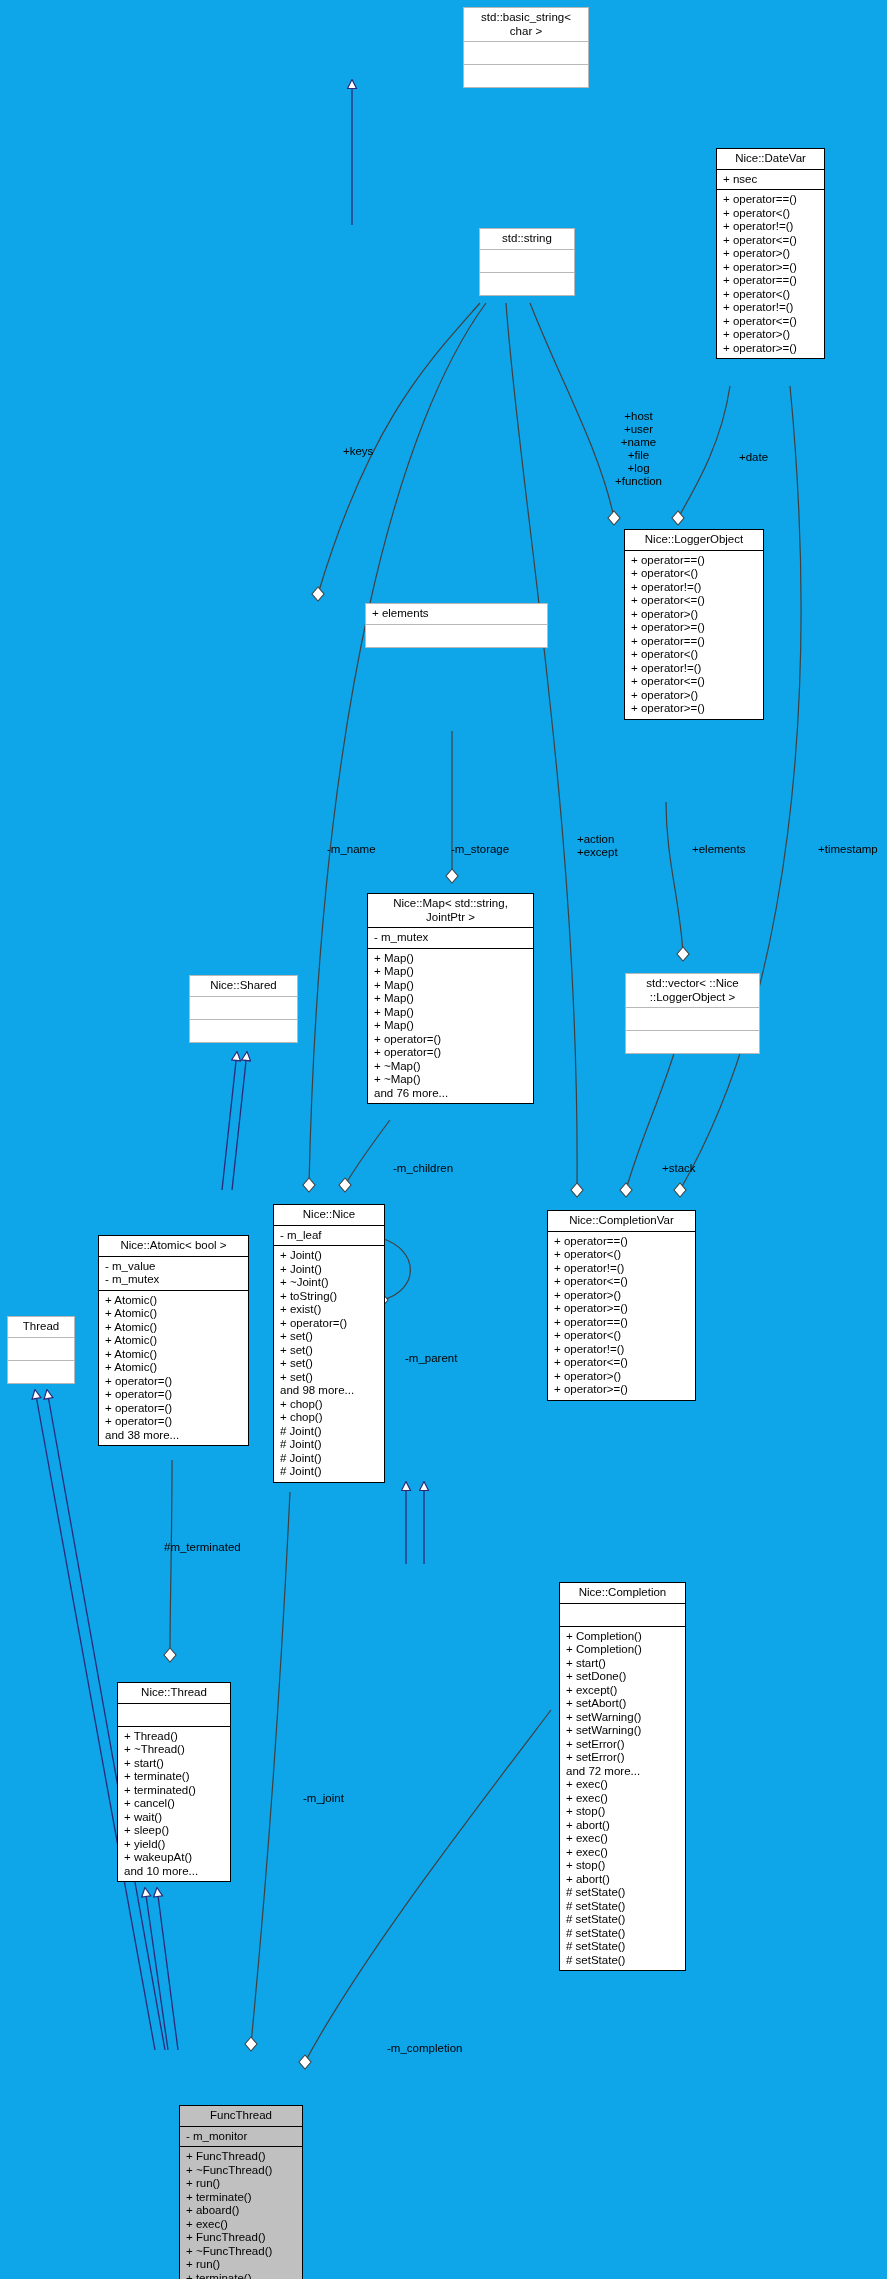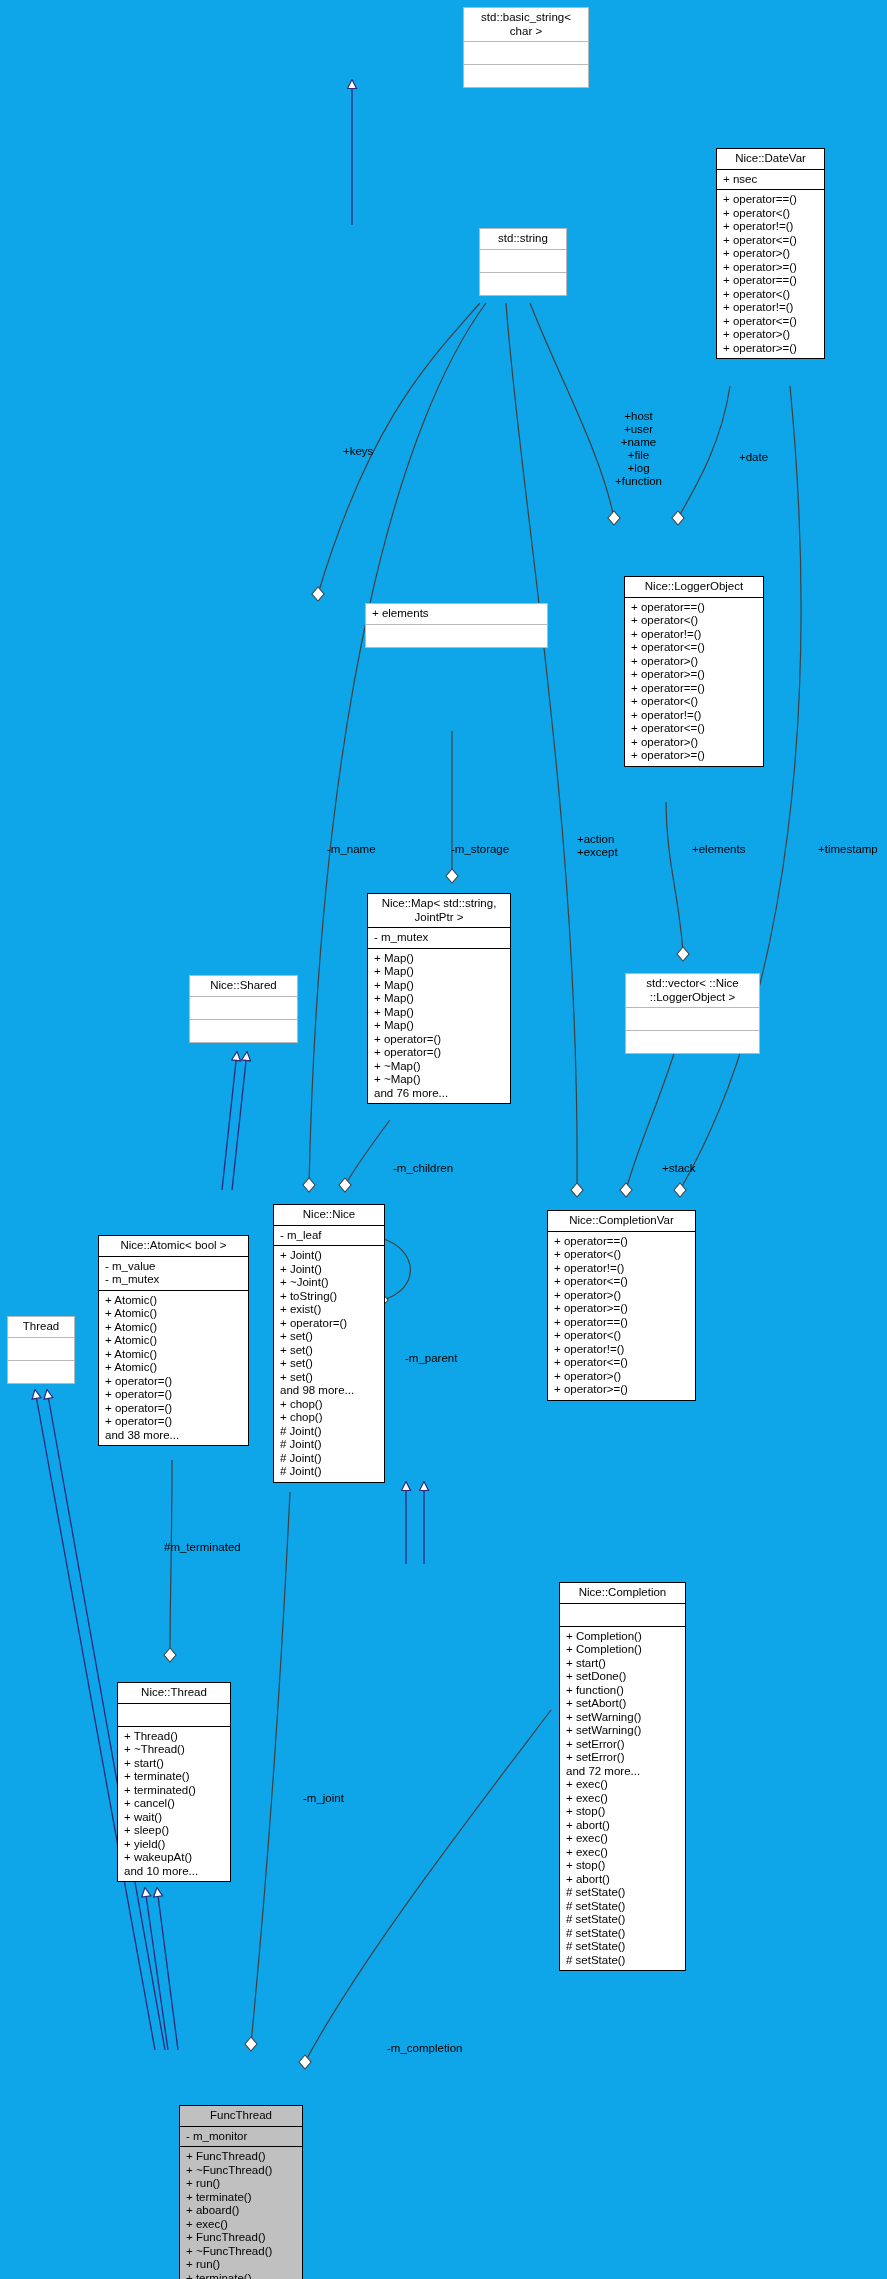--- a/index.html
+++ b/index.html
@@ -168,26 +168,26 @@
           <div>+ operator&gt;()</div>
           <div>+ operator&gt;=()</div>
           <div>+ operator==()</div>
           <div>+ operator&lt;()</div>
           <div>+ operator!=()</div>
           <div>+ operator&lt;=()</div>
           <div>+ operator&gt;()</div>
           <div>+ operator&gt;=()</div>
         </div>
       </div>
-      <div class="uml-class light" style="left: 479px; top: 228px; width: 88px;">
+      <div class="uml-class light" style="left: 479px; top: 228px; width: 96px;">
         <div class="uml-title">std::string</div>
         <div class="uml-attrs empty-sec"></div>
         <div class="uml-ops empty-sec"></div>
       </div>
-      <div class="uml-class " style="left: 624px; top: 529px; width: 140px; margin-top: 47px;">
+      <div class="uml-class " style="left: 624px; top: 529px; width: 140px;">
         <div class="uml-title">Nice::LoggerObject</div>
         <div class="uml-ops">
           <div>+ operator==()</div>
           <div>+ operator&lt;()</div>
           <div>+ operator!=()</div>
           <div>+ operator&lt;=()</div>
           <div>+ operator&gt;()</div>
           <div>+ operator&gt;=()</div>
           <div>+ operator==()</div>
           <div>+ operator&lt;()</div>
@@ -196,21 +196,21 @@
           <div>+ operator&gt;()</div>
           <div>+ operator&gt;=()</div>
         </div>
       </div>
       <div class="uml-class light" style="left: 365px; top: 603px; width: 183px;">
         <div class="uml-attrs">
           <div>+ elements</div>
         </div>
         <div class="uml-ops empty-sec"></div>
       </div>
-      <div class="uml-class " style="left: 367px; top: 893px; width: 144px;">
+      <div class="uml-class " style="left: 367px; top: 893px; width: 167px;">
         <div class="uml-title">Nice::Map&lt; std::string,
 JointPtr &gt;</div>
         <div class="uml-attrs">
           <div>- m_mutex</div>
         </div>
         <div class="uml-ops">
           <div>+ Map()</div>
           <div>+ Map()</div>
           <div>+ Map()</div>
           <div>+ Map()</div>
@@ -302,21 +302,21 @@
         <div class="uml-ops empty-sec"></div>
       </div>
       <div class="uml-class " style="left: 559px; top: 1582px; width: 127px;">
         <div class="uml-title">Nice::Completion</div>
         <div class="uml-attrs empty-sec"></div>
         <div class="uml-ops">
           <div>+ Completion()</div>
           <div>+ Completion()</div>
           <div>+ start()</div>
           <div>+ setDone()</div>
-          <div>+ function()</div>
+          <div>+ except()</div>
           <div>+ setAbort()</div>
           <div>+ setWarning()</div>
           <div>+ setWarning()</div>
           <div>+ setError()</div>
           <div>+ setError()</div>
           <div>and 72 more...</div>
           <div>+ exec()</div>
           <div>+ exec()</div>
           <div>+ stop()</div>
           <div>+ abort()</div>

